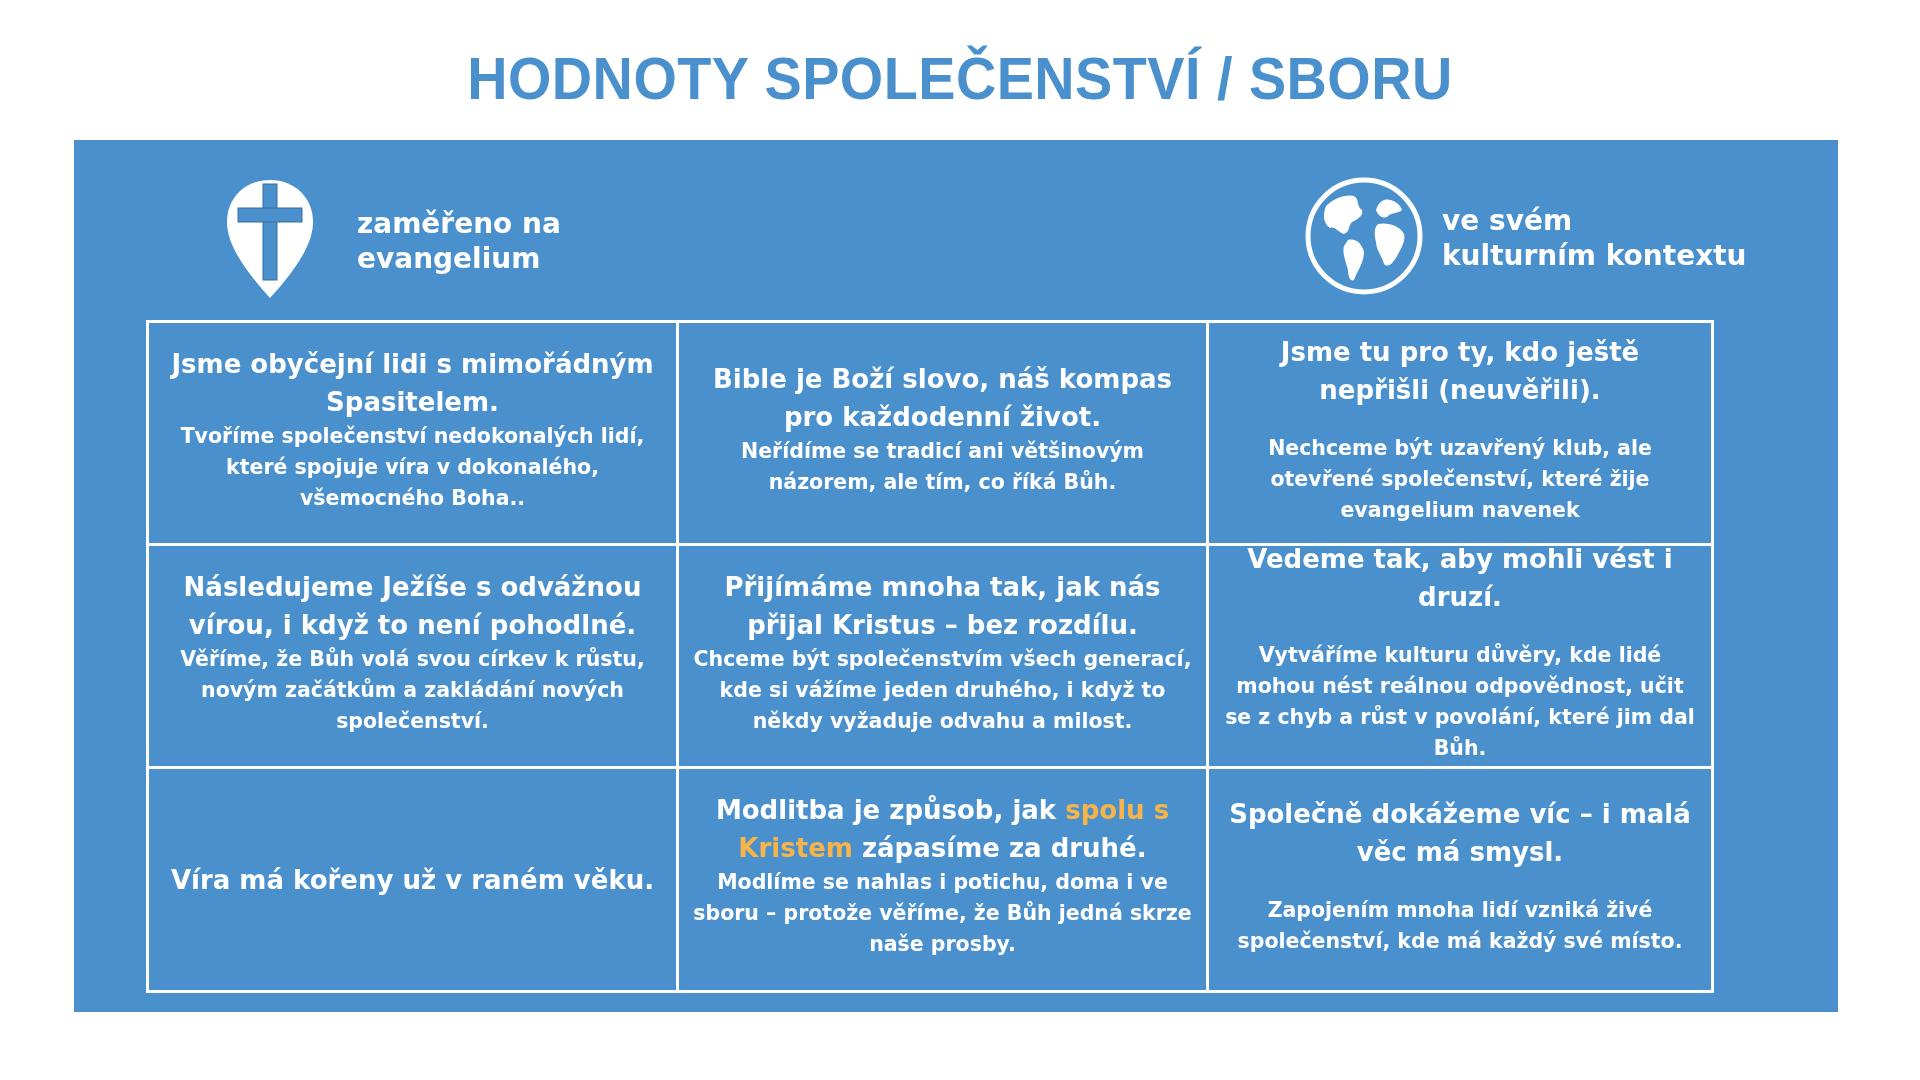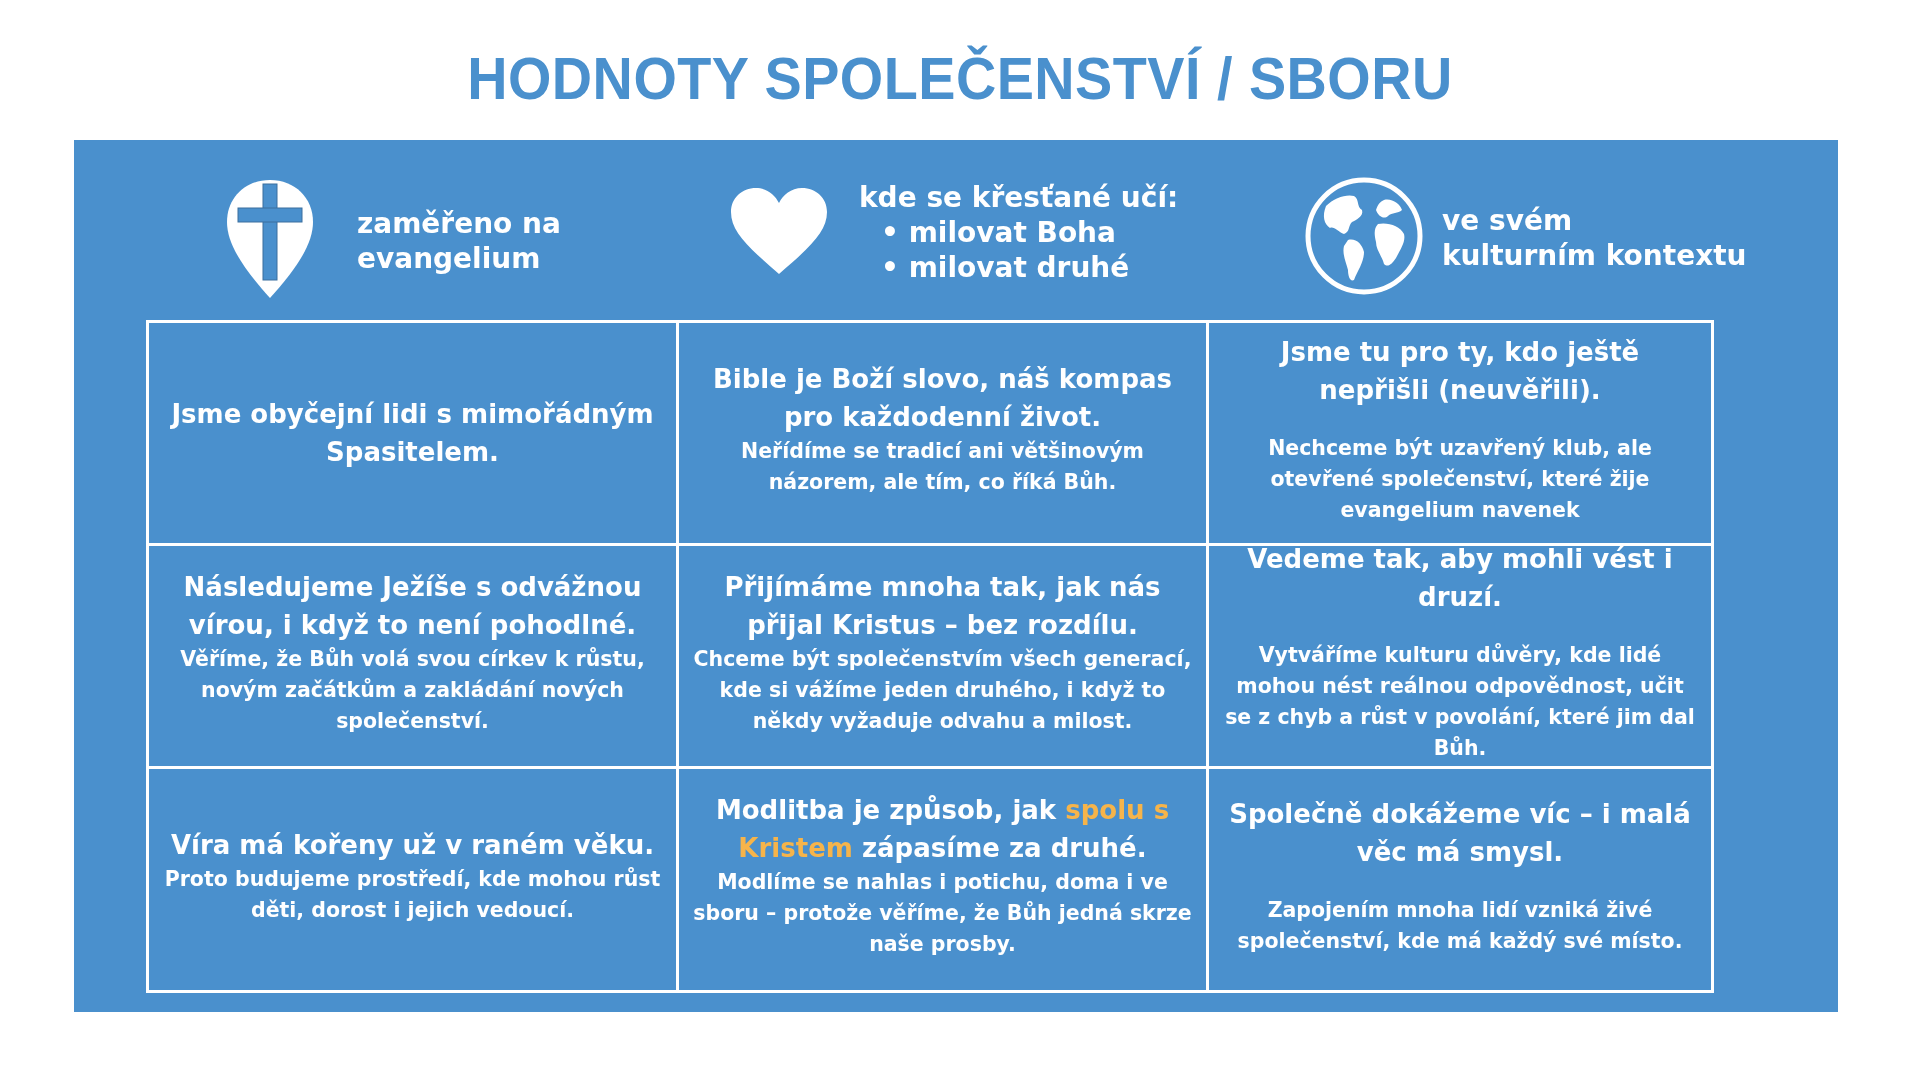--- a/index.html
+++ b/index.html
@@ -59,52 +59,41 @@
         <rect x="13" y="30" width="64" height="14" fill="#4a90cd" stroke="#3a6f9e" stroke-width="1"></rect>
         <rect x="39" y="31" width="12" height="12" fill="#4a90cd"></rect>
       </svg>
     </span>
     <div class="ftext">
       <div>zaměřeno na</div>
       <div>evangelium</div>
     </div>
   </div>
 
-  <div class="feature f2">
-    <span>
-      <svg width="100" height="90" viewBox="0 0 100 90">
-        <path d="M50 88 C20 62 2 46 2 26 C2 12 13 2 27 2 C38 2 46 9 50 17 C54 9 62 2 73 2 C87 2 98 12 98 26 C98 46 80 62 50 88 Z" fill="#ffffff"></path>
-      </svg>
-    </span>
-    <div class="ftext">
-      <div>kde se křesťané učí:</div>
-      <span class="b">• <span>milovat Boha</span></span>
-      <span class="b">• <span>milovat druhé</span></span>
-    </div>
-  </div>
 
   <div class="feature f3">
     <span>
       <svg width="120" height="120" viewBox="0 0 120 120">
         <circle cx="60" cy="60" r="56" fill="none" stroke="#ffffff" stroke-width="5"></circle>
         <path d="M22 30 C30 22 42 18 50 20 C56 24 52 30 58 34 C60 40 52 44 48 46 C44 50 46 56 40 58 C34 56 30 50 26 52 C20 48 18 40 22 30 Z" fill="#ffffff"></path>
         <path d="M44 64 C52 62 58 68 60 76 C60 86 54 94 50 104 C46 106 44 100 44 94 C42 86 38 78 40 70 Z" fill="#ffffff"></path>
         <path d="M80 24 C88 22 96 28 98 34 C94 38 88 36 84 40 C80 44 74 40 72 34 C74 28 76 26 80 24 Z" fill="#ffffff"></path>
         <path d="M74 48 C84 46 96 50 100 58 C102 66 96 74 92 82 C88 88 84 92 80 88 C78 80 72 74 72 66 C70 58 70 52 74 48 Z" fill="#ffffff"></path>
       </svg>
     </span>
     <div class="ftext">
       <div>ve svém</div>
       <div>kulturním kontextu</div>
     </div>
   </div>
 
   <div class="grid">
     <div class="cell">
       <div class="head">Jsme obyčejní lidi s mimořádným Spasitelem.</div>
+      <div class="body">Tvoříme společenství nedokonalých lidí, které spojuje víra v dokonalého, všemocného Boha..</div>
     </div>
     <div class="cell">
       <div class="head">Bible je Boží slovo, náš kompas pro každodenní život.</div>
       <div class="body">Neřídíme se tradicí ani většinovým názorem, ale tím, co říká Bůh.</div>
     </div>
     <div class="cell c3">
       <div class="head">Jsme tu pro ty, kdo ještě nepřišli (neuvěřili).</div>
       <div class="body">Nechceme být uzavřený klub, ale otevřené společenství, které žije evangelium navenek</div>
     </div>
 
@@ -116,21 +105,20 @@
       <div class="head">Přijímáme mnoha tak, jak nás přijal Kristus – bez rozdílu.</div>
       <div class="body">Chceme být společenstvím všech generací, kde si vážíme jeden druhého, i když to někdy vyžaduje odvahu a milost.</div>
     </div>
     <div class="cell c3">
       <div class="head">Vedeme tak, aby mohli vést i druzí.</div>
       <div class="body">Vytváříme kulturu důvěry, kde lidé mohou nést reálnou odpovědnost, učit se z chyb a růst v povolání, které jim dal Bůh.</div>
     </div>
 
     <div class="cell r3">
       <div class="head">Víra má kořeny už v raném věku.</div>
-      <div class="body">Proto budujeme prostředí, kde mohou růst děti, dorost i jejich vedoucí.</div>
     </div>
     <div class="cell r3">
       <div class="head"><span>Modlitba je způsob, jak </span><span class="hl">spolu s Kristem</span><span> zápasíme za druhé.</span></div>
       <div class="body">Modlíme se nahlas i potichu, doma i ve sboru – protože věříme, že Bůh jedná skrze naše prosby.</div>
     </div>
     <div class="cell c3 r3">
       <div class="head">Společně dokážeme víc – i malá věc má smysl.</div>
       <div class="body">Zapojením mnoha lidí vzniká živé společenství, kde má každý své místo.</div>
     </div>
   </div>

